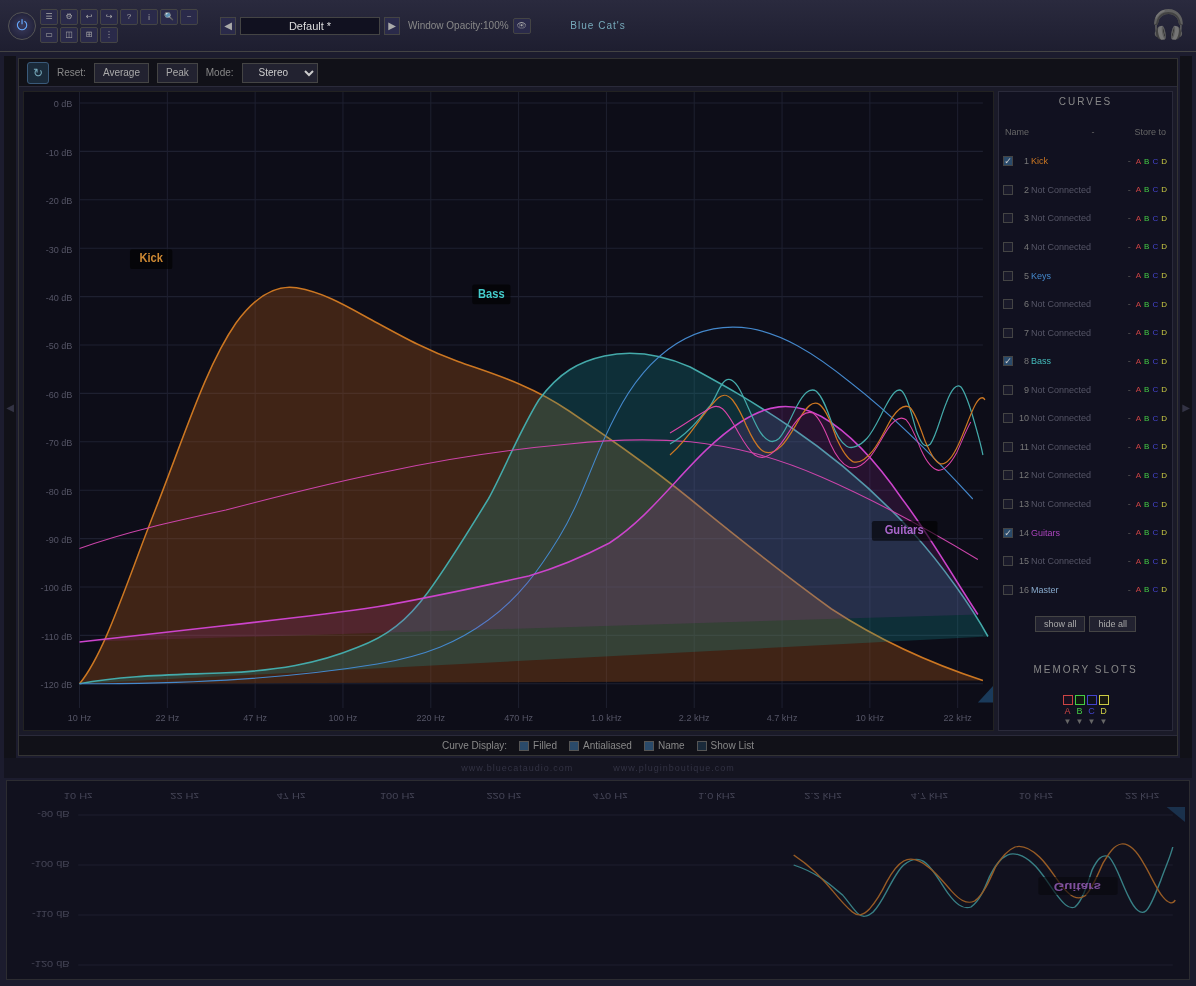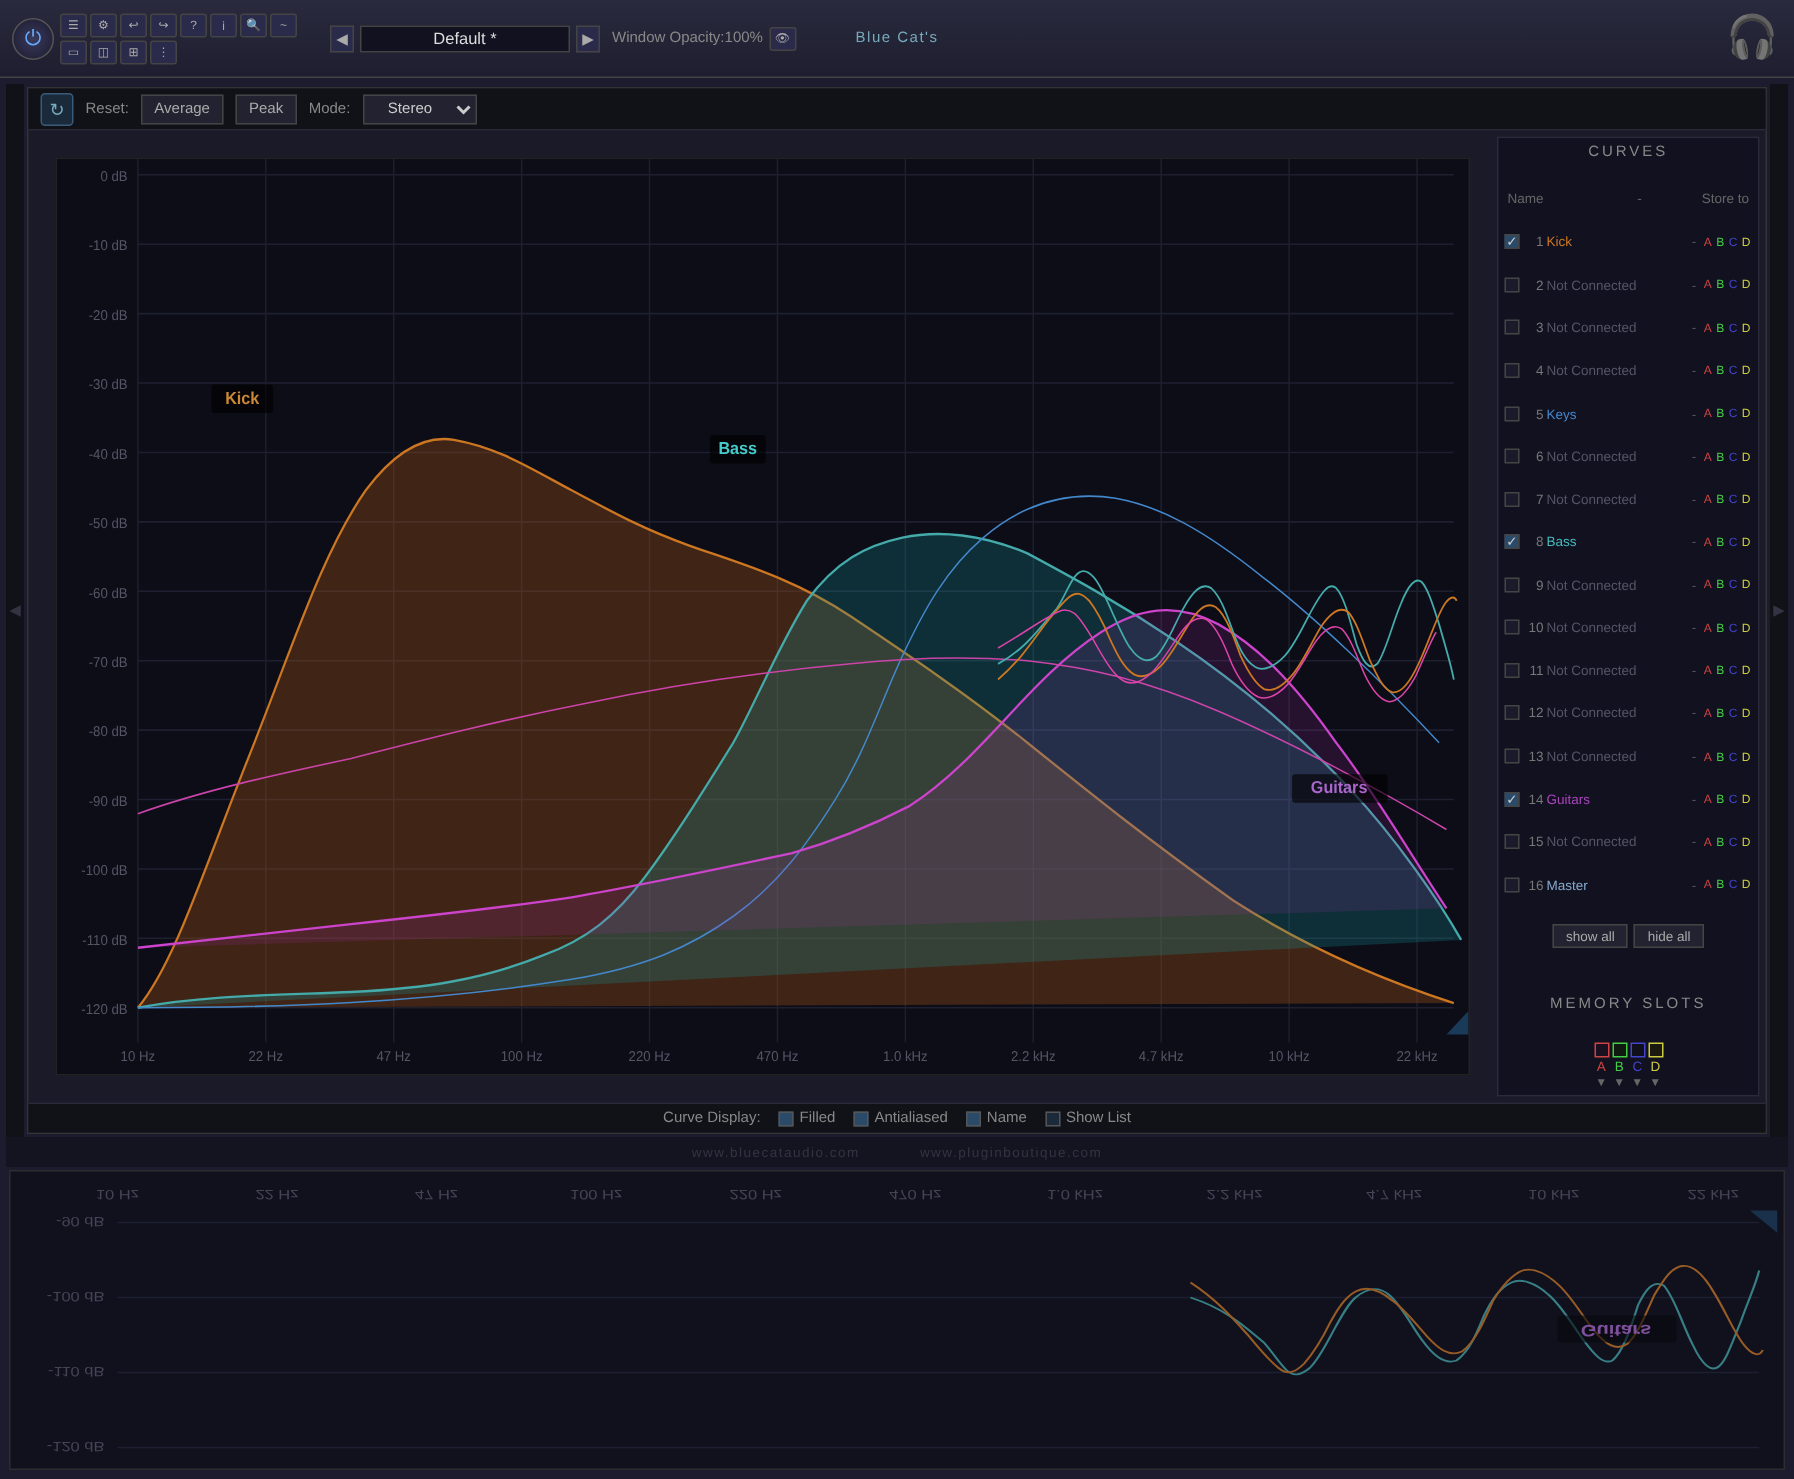--- a/index.html
+++ b/index.html
@@ -176,21 +176,21 @@
       flex: 1;
       overflow: hidden;
     }
 
     
     .spectrum-container {
       flex: 1;
       background: #0d0d18;
       position: relative;
       border: 1px solid #222;
-      margin: 18px;
+      margin: 4px;
     }
 
     
     .curves-panel {
       width: 175px;
       background: #111120;
       border: 1px solid #2a2a3a;
       margin: 4px 4px 4px 0;
       padding: 4px;
       display: flex;

